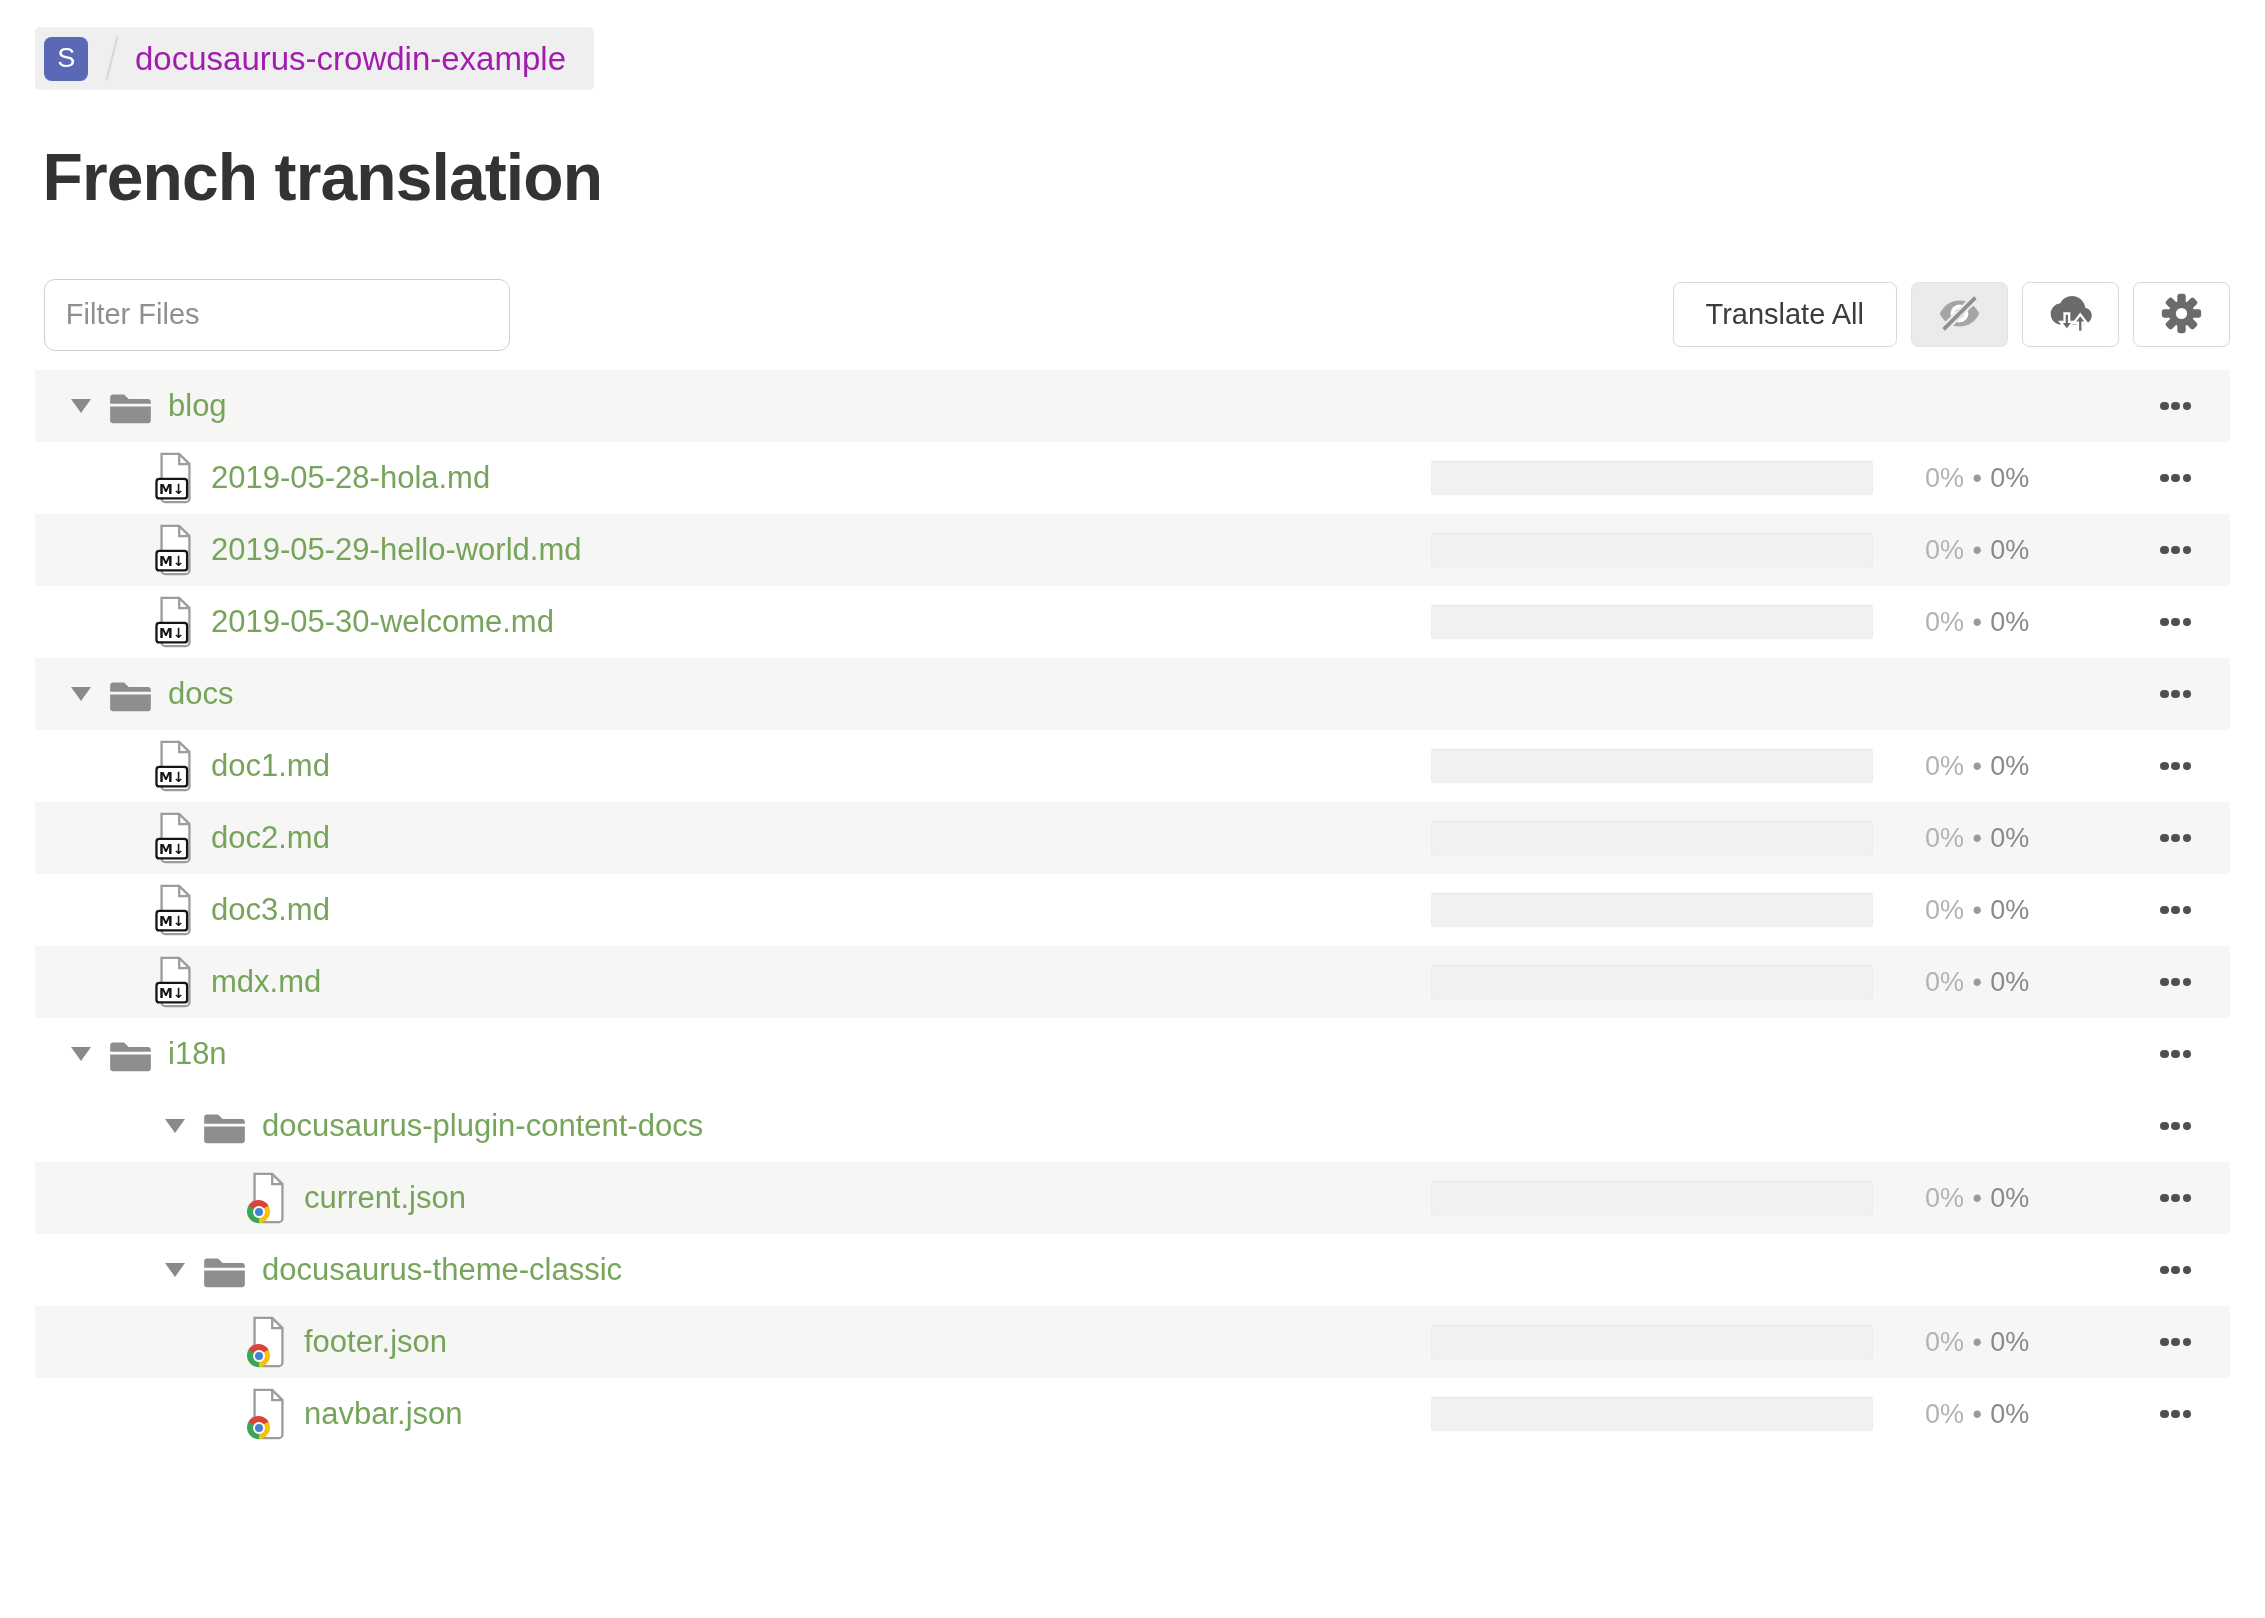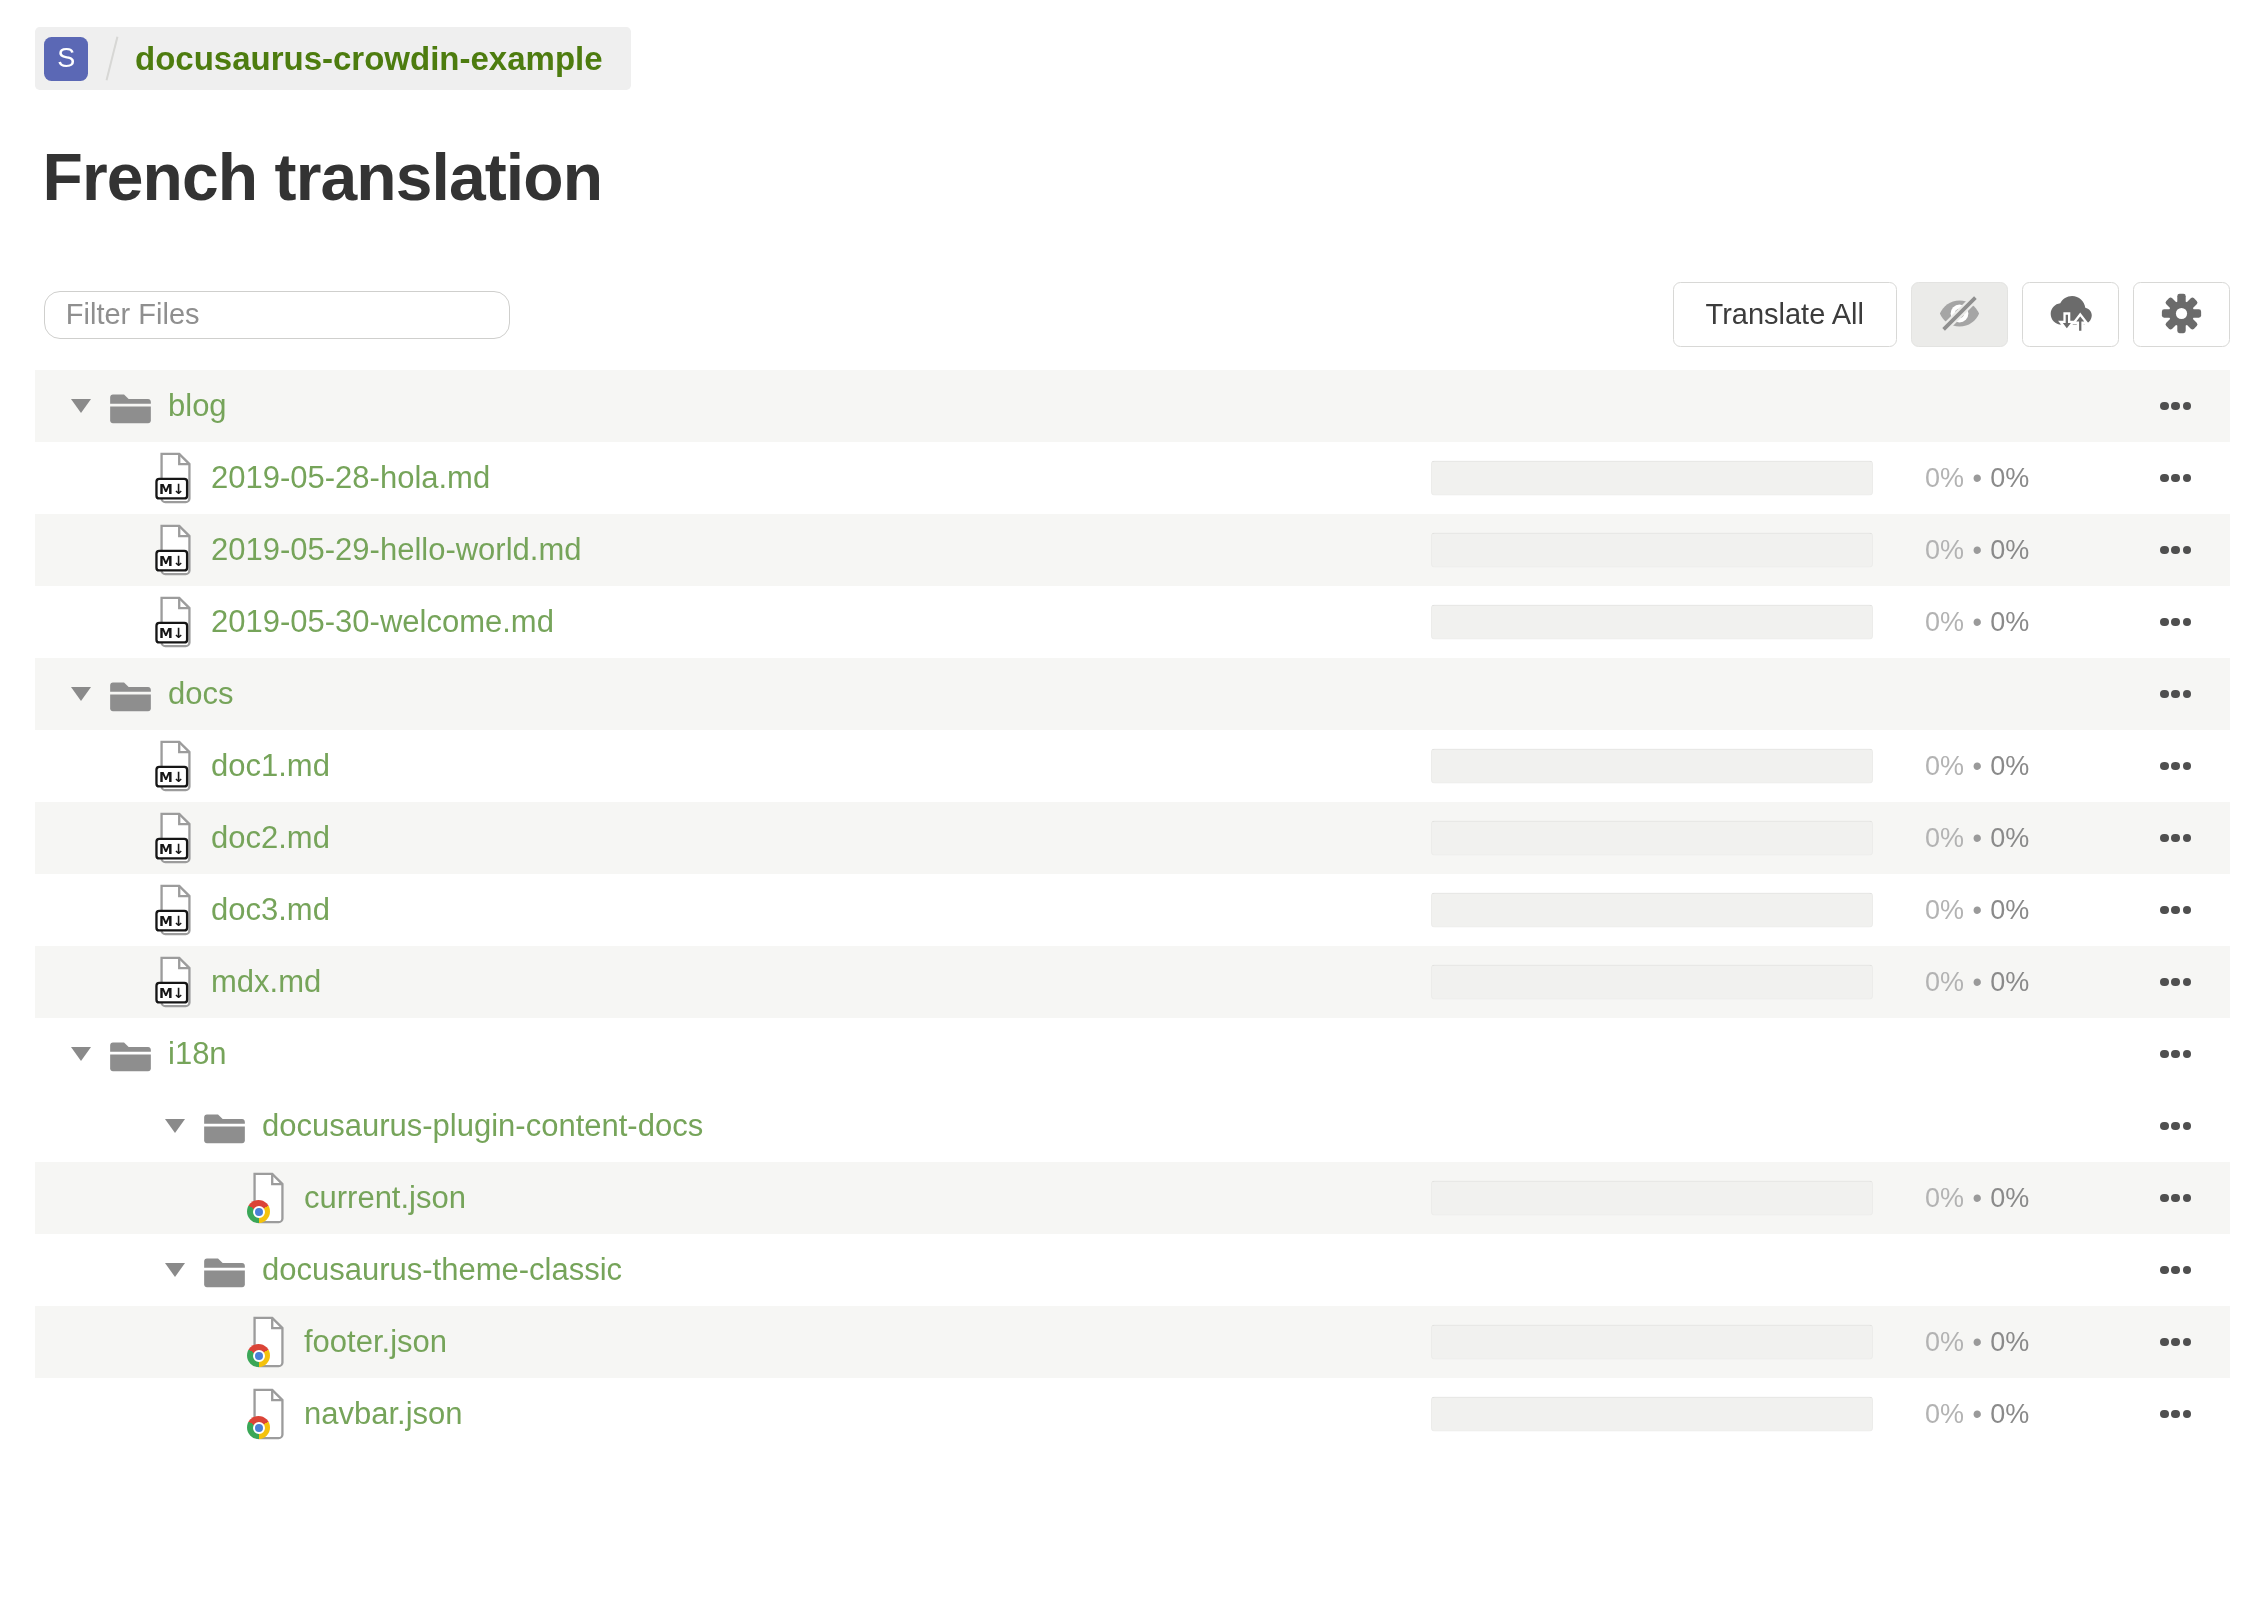--- a/index.html
+++ b/index.html
@@ -7,29 +7,29 @@
               font-family:"Liberation Sans","DejaVu Sans",sans-serif; }
   .page { padding:27px 35px 0; height:100%; }
 
   
   .breadcrumb { display:inline-flex; align-items:center; height:63px;
                 background:var(--crumb-bg,#efefef); border-radius:4.7px; padding:0 28px 0 9.3px; }
   .avatar { width:44px; height:44px; border-radius:7.5px; background:var(--indigo,#5b68b5);
             color:#fff; font-size:27px; display:flex; align-items:center; justify-content:center;
             text-decoration:none; }
   .crumb-sep { width:1.9px; height:45px; background:#d7d7d5; transform:rotate(14deg); margin:0 22.4px; }
-  .crumb-name { font-size:33px; color:#4d7c0f; text-decoration:none;font-weight:bold; }
+  .crumb-name { font-size:33px; color:#a21caf; text-decoration:none; }
 
   
   .title { font-size:66px; font-weight:700; color:var(--title,#333); letter-spacing:-0.9px;
            margin:43px 0 0 7.5px; line-height:1.35; }
 
   
   .toolbar { margin-top:60px; display:flex; align-items:center; height:65px; }
-  .filter-input { width:466px; height:48px; border:1.9px solid #cfcfcd; border-radius:16px;
+  .filter-input { width:466px; height:72px; border:1.9px solid #cfcfcd; border-radius:11px;
                   padding:0 20.5px; font-size:29px; color:#333; margin-left:9.3px; outline:none;
                   font-family:inherit; }
   .filter-input::placeholder { color:#8f8f8f; }
   .toolbar-right { margin-left:auto; display:flex; gap:14px; }
   .btn { height:65px; border-radius:7.5px; border:1.9px solid #d8d8d6; background:#fff;
          cursor:pointer; font-family:inherit; }
   .btn-translate { padding:0 32px; font-size:29px; color:#3c3c3c; }
   .btn-icon { width:97px; display:flex; align-items:center; justify-content:center; }
   .btn-icon.active { background:#ebebe9; border-color:#e3e3e1; }
 

